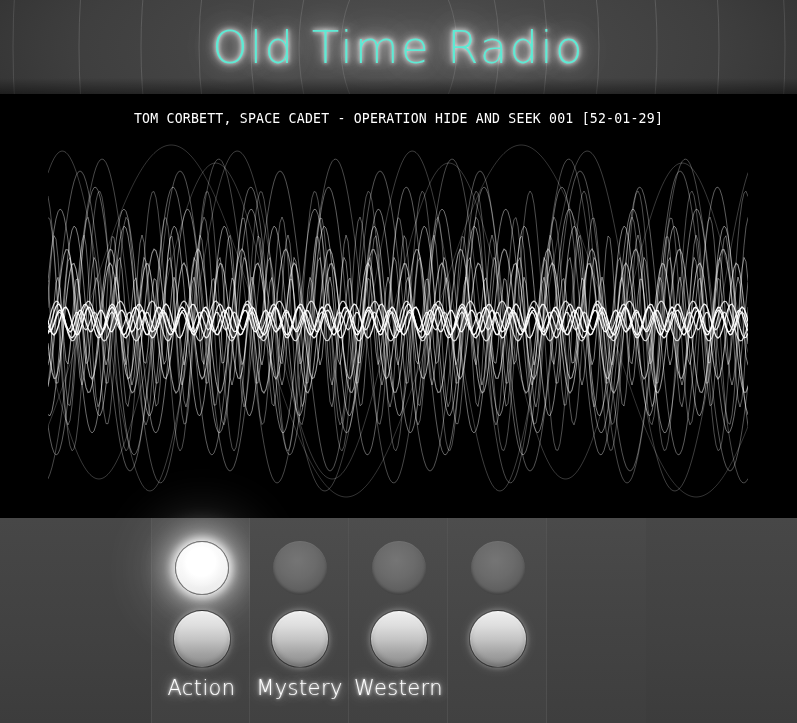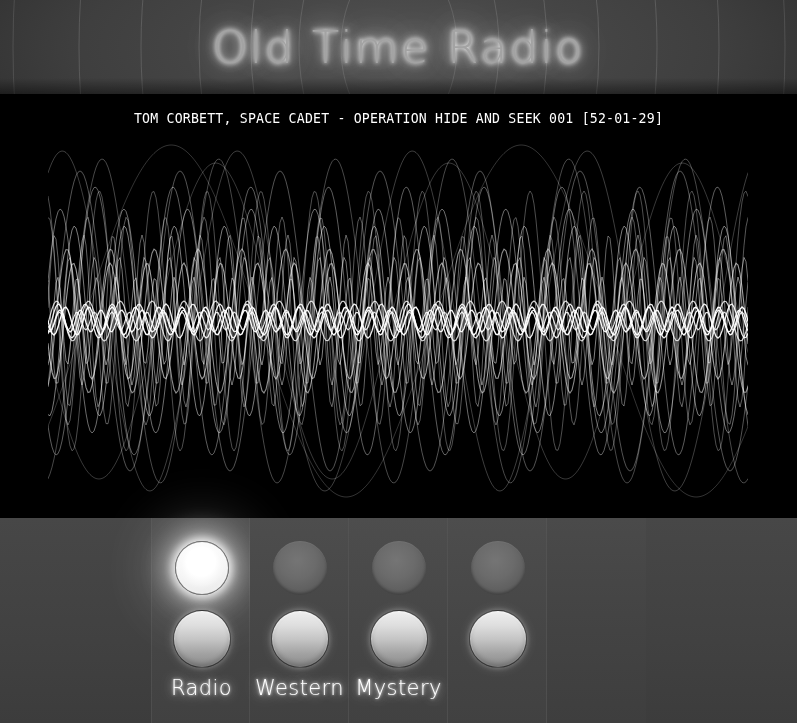--- a/index.html
+++ b/index.html
@@ -66,21 +66,21 @@
     top: 0;
     width: 797px;
     height: 94px;
     display: flex;
     align-items: center;
     justify-content: center;
     font-family: "DejaVu Sans", sans-serif;
     font-size: 45px;
     font-weight: 300;
     letter-spacing: 2.2px;
-    color: #a3a3a3;
+    color: #5eead4;
     text-shadow:
       0 0 4px #ffffff,
       0 0 10px #ffffff,
       0 0 22px rgba(255,255,255,0.85),
       0 0 40px rgba(255,255,255,0.55),
       0 0 66px rgba(255,255,255,0.30);
     white-space: nowrap;
     user-select: none;
   }
 
@@ -289,44 +289,44 @@
     <div class="panel-side left"></div>
     <div class="panel-side right"></div>
     <div class="genre-rack" id="genre-rack">
         <div class="genre-col active">
           <div class="lamp-wrap">
             <div class="lamp"></div>
           </div>
           <div class="knob-wrap">
             <div class="knob"></div>
           </div>
-          <div class="genre-label">Radio</div>
+          <div class="genre-label">Action</div>
+        </div>
+        <div class="genre-col">
+          <div class="lamp-wrap">
+            <div class="lamp"></div>
+          </div>
+          <div class="knob-wrap">
+            <div class="knob"></div>
+          </div>
+          <div class="genre-label">Mystery</div>
         </div>
         <div class="genre-col">
           <div class="lamp-wrap">
             <div class="lamp"></div>
           </div>
           <div class="knob-wrap">
             <div class="knob"></div>
           </div>
           <div class="genre-label">Western</div>
         </div>
         <div class="genre-col">
           <div class="lamp-wrap">
             <div class="lamp"></div>
           </div>
           <div class="knob-wrap">
             <div class="knob"></div>
           </div>
-          <div class="genre-label">Mystery</div>
-        </div>
-        <div class="genre-col">
-          <div class="lamp-wrap">
-            <div class="lamp"></div>
-          </div>
-          <div class="knob-wrap">
-            <div class="knob"></div>
-          </div>
         </div>
       </div>
   </div>
 
 </div>
 
 </body></html>

